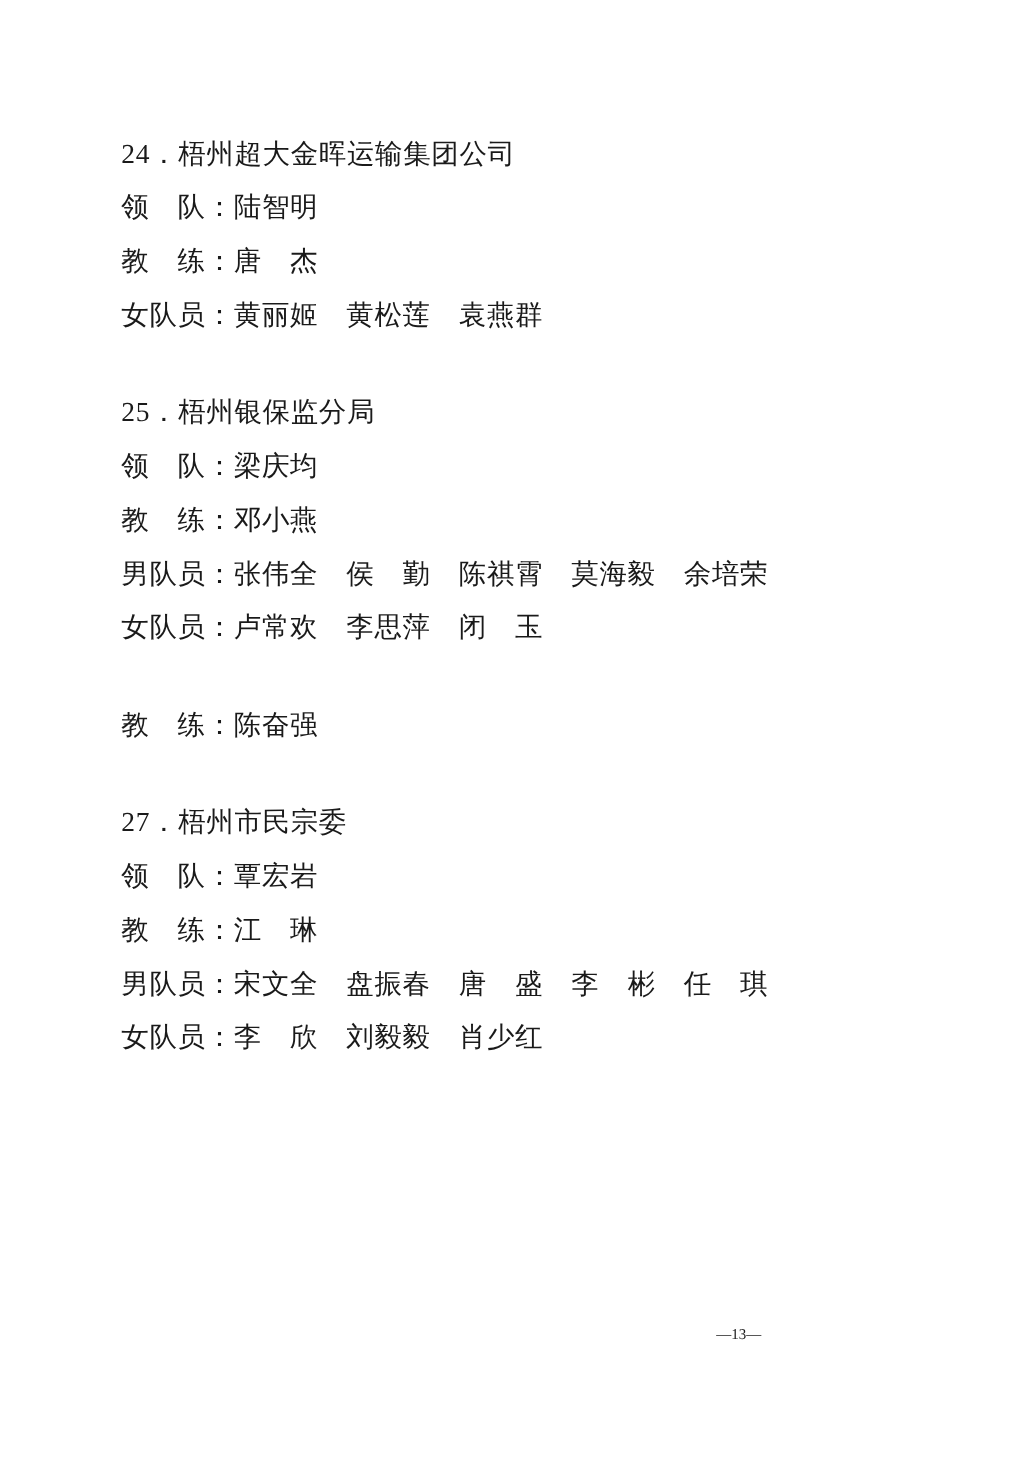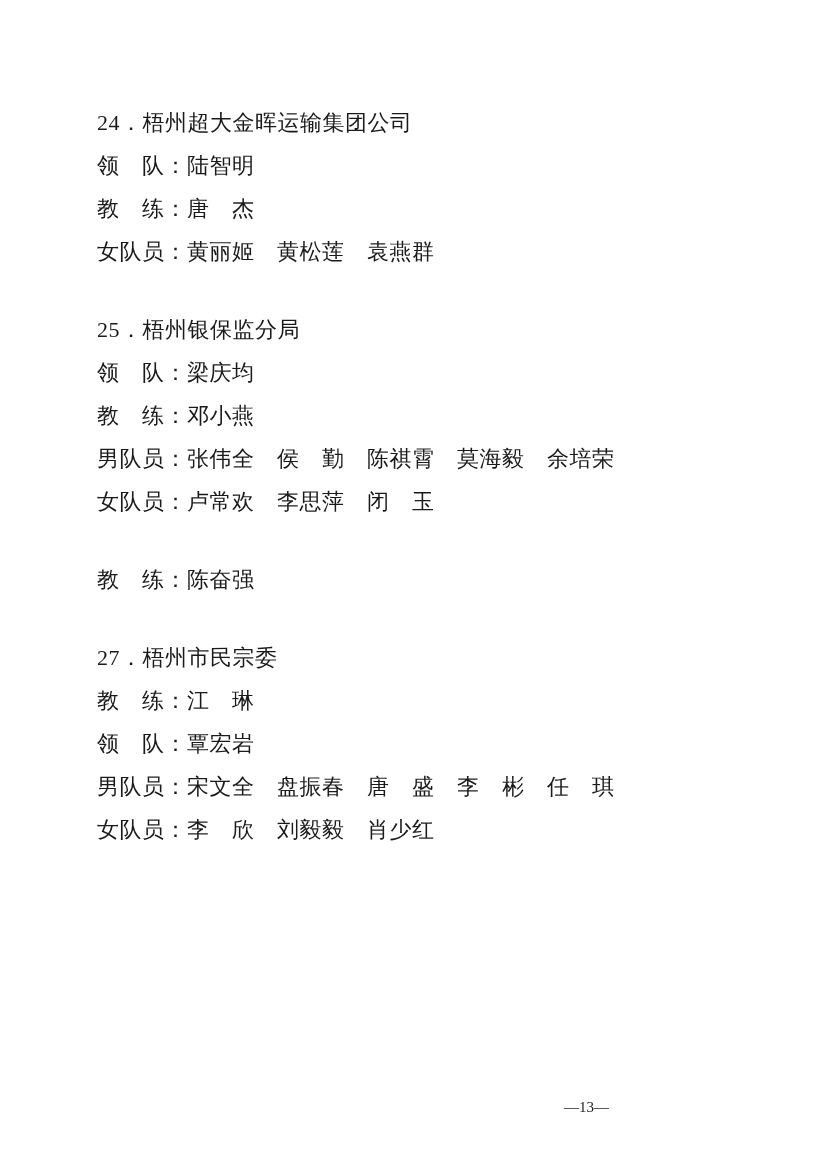--- a/index.html
+++ b/index.html
@@ -41,25 +41,24 @@
     white-space: pre;
   }
   .row-value {
     white-space: pre;
     font-family: Liberation Serif, serif;
   }
   .page-number {
     position: absolute;
     top: 1058px;
     right: 95px;
-    font-size: 15px;
+    font-size: 12px;
     line-height: 19px;
     letter-spacing: 0;
     color: #1a1a1a;
-    margin-top: 40px;
   }
 </style>
 </head>
 <body>
 
 <div class="page">
   <div class="content">
 
     <section class="team">
       <div class="line team-title">24．梧州超大金晖运输集团公司</div>
@@ -75,22 +74,22 @@
       <div class="line"><span class="row-label">男队员：</span><span class="row-value">张伟全　侯　勤　陈祺霄　莫海毅　余培荣</span></div>
       <div class="line"><span class="row-label">女队员：</span><span class="row-value">卢常欢　李思萍　闭　玉</span></div>
     </section>
 
     <section class="team">
       <div class="line"><span class="row-label">教　练：</span><span class="row-value">陈奋强</span></div>
     </section>
 
     <section class="team">
       <div class="line team-title">27．梧州市民宗委</div>
+      <div class="line"><span class="row-label">领　队：</span><span class="row-value">覃宏岩</span></div>
       <div class="line"><span class="row-label">教　练：</span><span class="row-value">江　琳</span></div>
-      <div class="line"><span class="row-label">领　队：</span><span class="row-value">覃宏岩</span></div>
       <div class="line"><span class="row-label">男队员：</span><span class="row-value">宋文全　盘振春　唐　盛　李　彬　任　琪</span></div>
       <div class="line"><span class="row-label">女队员：</span><span class="row-value">李　欣　刘毅毅　肖少红</span></div>
     </section>
 
   </div>
 
   <div class="page-number">—13—</div>
 </div>
 
 </body></html>

